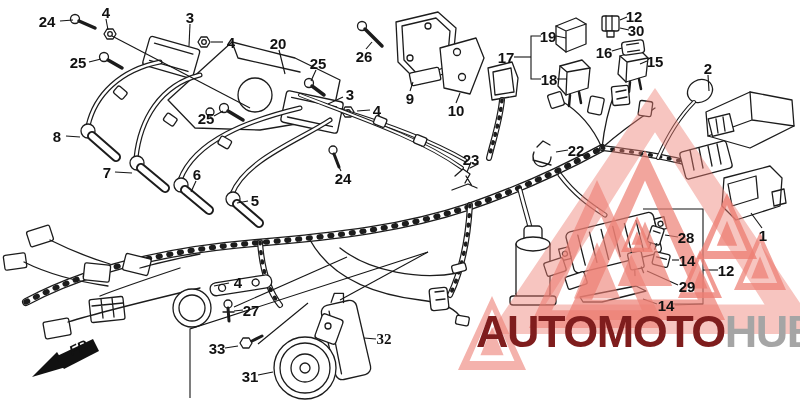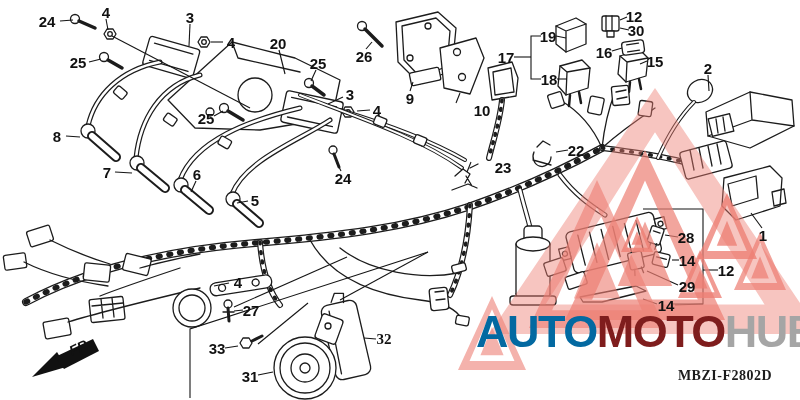--- a/index.html
+++ b/index.html
@@ -374,60 +374,59 @@
         <path d="M727,193 L757,259 L697,259 Z M727,204.88 L746.8,251.07999999999998 L707.2,251.07999999999998 Z M727,220.72 L737.2,245.8 L716.8,245.8 Z " fill="#ed7f74" fill-rule="evenodd" opacity="0.78"></path>
         <path d="M700,250 L722,298 L678,298 Z M700,258.64 L714.52,292.24 L685.48,292.24 Z M700,270.16 L707.48,288.4 L692.52,288.4 Z " fill="#ed7f74" fill-rule="evenodd" opacity="0.78"></path>
         <path d="M760,232 L786,290 L734,290 Z M760,242.44 L777.16,283.04 L742.84,283.04 Z M760,256.36 L768.84,278.4 L751.16,278.4 Z " fill="#ed7f74" fill-rule="evenodd" opacity="0.72"></path>
         <path d="M637,216 L653,252 L621,252 Z M637,222.48 L647.56,247.68 L626.44,247.68 Z M637,231.12 L642.44,244.8 L631.56,244.8 Z " fill="#ed7f74" fill-rule="evenodd" opacity="0.8"></path>
         <path d="M492,296 L526,370 L458,370 Z M492,309.32 L514.44,361.12 L469.56,361.12 Z M492,327.08 L503.56,355.2 L480.44,355.2 Z " fill="#ed7f74" fill-rule="evenodd" opacity="0.6"></path>
         <path d="M655,88 L821,334 L489,334 Z M655,132.28 L764.56,304.48 L545.44,304.48 Z " fill="#ed7f74" fill-rule="evenodd" opacity="0.45"></path>
       </g>
 </svg>
 
 <div id="wm-text">
-  <span style="color: #0369a1; text-align: center;">AUTO</span><span style="color: #7f1d1d;">MOTO</span><span style="color: rgb(165, 165, 165);">HUB</span>
+  <span style="color: #7f1d1d; text-align: center;">AUTO</span><span style="color: #7f1d1d;">MOTO</span><span style="color: rgb(165, 165, 165);">HUB</span>
 </div>
 
 <div id="callout-layer">
       <div class="callout" style="left: 47px; top: 21px;">24</div>
       <div class="callout" style="left: 106px; top: 12px;">4</div>
       <div class="callout" style="left: 190px; top: 17px;">3</div>
       <div class="callout" style="left: 231px; top: 42px;">4</div>
       <div class="callout" style="left: 78px; top: 62px;">25</div>
       <div class="callout" style="left: 278px; top: 43px;">20</div>
       <div class="callout" style="left: 318px; top: 63px;">25</div>
       <div class="callout" style="left: 364px; top: 56px;">26</div>
       <div class="callout" style="left: 350px; top: 94px;">3</div>
       <div class="callout" style="left: 377px; top: 110px;">4</div>
       <div class="callout" style="left: 410px; top: 98px;">9</div>
-      <div class="callout" style="left: 456px; top: 110px; margin-left: 26px;">10</div>
+      <div class="callout" style="left: 456px; top: 110px;">10</div>
       <div class="callout" style="left: 506px; top: 57px;">17</div>
       <div class="callout" style="left: 548px; top: 36px;">19</div>
       <div class="callout" style="left: 549px; top: 79px;">18</div>
       <div class="callout" style="left: 604px; top: 52px;">16</div>
       <div class="callout" style="left: 634px; top: 16px;">12</div>
       <div class="callout" style="left: 636px; top: 30px;">30</div>
       <div class="callout" style="left: 655px; top: 61px;">15</div>
       <div class="callout" style="left: 708px; top: 68px;">2</div>
       <div class="callout" style="left: 57px; top: 136px;">8</div>
       <div class="callout" style="left: 107px; top: 172px;">7</div>
       <div class="callout" style="left: 197px; top: 174px;">6</div>
       <div class="callout" style="left: 255px; top: 200px;">5</div>
       <div class="callout" style="left: 206px; top: 118px;">25</div>
       <div class="callout" style="left: 343px; top: 178px;">24</div>
-      <div class="callout" style="left: 471px; top: 167px; margin-left: 32px;">23</div>
+      <div class="callout" style="left: 471px; top: 159px;">23</div>
       <div class="callout" style="left: 576px; top: 150px;">22</div>
       <div class="callout" style="left: 686px; top: 237px;">28</div>
       <div class="callout" style="left: 687px; top: 260px;">14</div>
       <div class="callout" style="left: 687px; top: 286px; text-align: right;">29</div>
       <div class="callout" style="left: 726px; top: 270px;">12</div>
       <div class="callout" style="left: 666px; top: 305px;">14</div>
       <div class="callout" style="left: 763px; top: 235px;">1</div>
       <div class="callout" style="left: 238px; top: 282px;">4</div>
       <div class="callout" style="left: 251px; top: 310px;">27</div>
       <div class="callout" style="left: 217px; top: 348px;">33</div>
       <div class="callout" style="left: 250px; top: 376px;">31</div>
       <div class="callout" style="left: 384px; top: 339px; font-family: Liberation Serif, serif;">32</div>
     </div>
 
-<div id="diagram-code">MBZI-F2802D</div>
 
 </div>
 
 </body></html>

